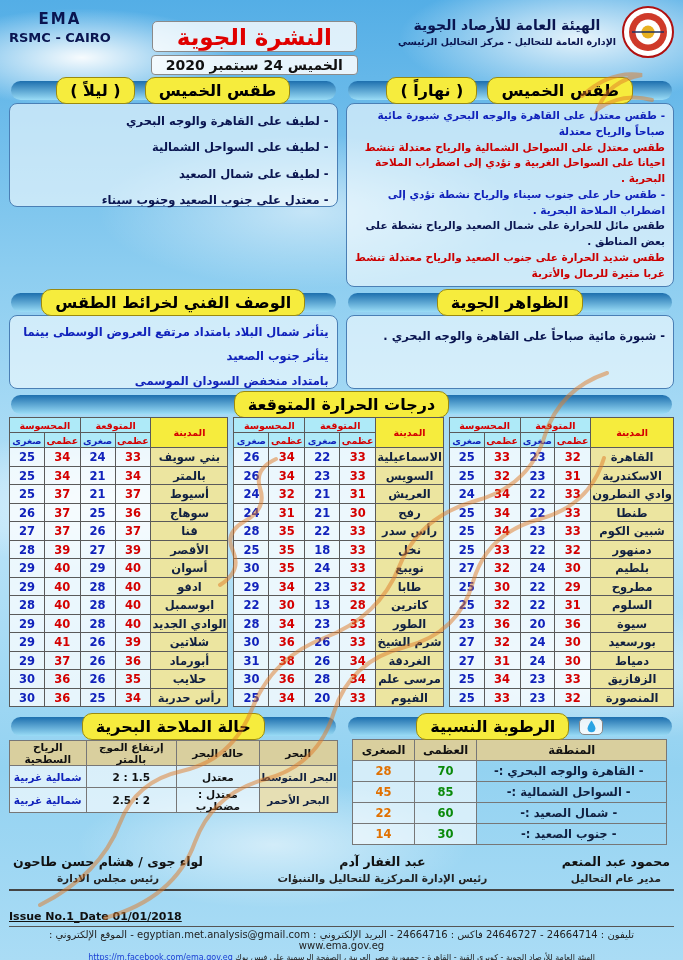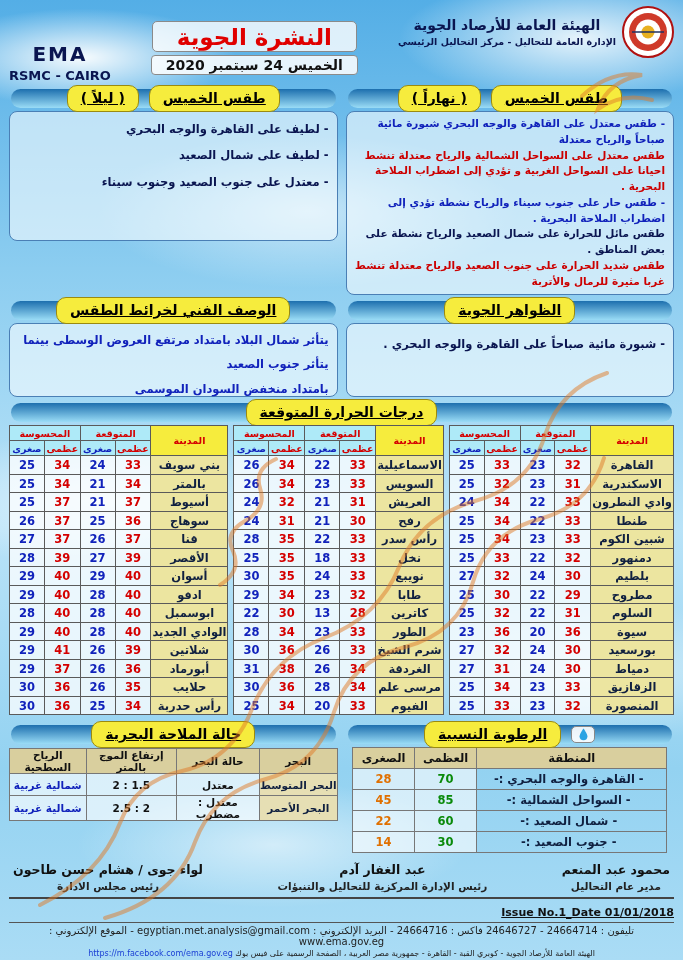--- a/index.html
+++ b/index.html
@@ -22,28 +22,28 @@
   
   .header{ display:flex; justify-content:space-between; align-items:flex-start; }
   .auth-block{ display:flex; align-items:center; gap:6px; text-align:center; }
   .auth-name{ font-size:14px; font-weight:bold; color:#0a1550; }
   .auth-dept{ font-size:9.5px; font-weight:bold; color:#0a1550; margin-top:3px; }
   .title-block{ text-align:center;margin-top:15px; }
   .title-box{ display:inline-block; background:rgba(255,255,255,0.8); border:1px solid #8a8a8a; border-radius:5px; padding:2px 24px 1px; }
   .main-title{ color:#e00000; font-size:23px; font-weight:bold; }
   .date-box{ display:inline-block; background:rgba(255,255,255,0.85); border:1px solid #8a8a8a; border-radius:4px; padding:1px 14px; margin-top:3px; font-size:14px; font-weight:bold; color:#111; direction:rtl; }
   .ema-block{ text-align:center; font-weight:bold; color:#0a1550; padding-top:4px; direction:ltr; }
-  .ema-line1{ font-size:20px; letter-spacing:2px;margin-top:32px; }
+  .ema-line1{ font-size:15px; letter-spacing:2px; }
   .ema-line2{ font-size:13px; margin-top:2px; }
 
   
   .bar{ height:19px; border-radius:10px; background:linear-gradient(180deg,#1d6fae,#9adcf6);
         display:flex; align-items:center; justify-content:center; gap:10px; margin:6px 2px 3px; }
   .pill{ background:#f6ec3d; border:1px solid #9a8a10; border-radius:10px; padding:4px 13px;
-         font-weight:bold; font-size:14px; color:#000; line-height:17px; white-space:nowrap;text-decoration:underline; }
+         font-weight:bold; font-size:16px; color:#000; line-height:17px; white-space:nowrap; }
   .panel{ border:1.5px solid #4a7fb5; border-radius:8px; background:rgba(248,253,255,0.6); padding:4px 8px 5px; }
 
   .row2{ display:flex; gap:8px; align-items:stretch; }
   .col{ flex:1; min-width:0; }
 
   .wx-line{ font-size:10.5px; font-weight:bold; line-height:1.5; }
   .c-blue{ color:#1122bb; } .c-red{ color:#cc0000; } .c-navy{ color:#0a1550; }
   .night-line{ font-size:11.5px; font-weight:bold; color:#0a1550; line-height:2.3; }
   .phen-text{ font-size:11.5px; font-weight:bold; color:#0a1550; line-height:1.9; padding-top:6px; }
   .tech-line{ font-size:11.5px; font-weight:bold; color:#1122bb; line-height:2.1; }
@@ -76,21 +76,21 @@
   .td-state,.td-wave{ background:rgba(255,255,255,0.65); color:#111; }
   .td-wind{ background:rgba(255,255,255,0.65); color:#1122bb; }
 
   .drop-badge{ background:rgba(255,255,255,0.9); border:1px solid #888; border-radius:5px; width:24px; height:17px;
                display:flex; align-items:center; justify-content:center; }
 
   
   .sigs{ display:flex; justify-content:space-between; text-align:center; margin-top:9px; padding:0 4px; }
   .sig-name{ font-weight:bold; font-size:12.5px; color:#111; }
   .sig-title{ font-weight:bold; font-size:10.5px; color:#222; margin-top:3px; }
-  .issue-wrap{ border-top:2px solid #444; margin-top:5px; padding-top:2px; text-align:right; }
+  .issue-wrap{ border-top:2px solid #444; margin-top:5px; padding-top:14px; text-align:left; }
   .issue{ font-weight:bold; font-size:11px; color:#111; text-decoration:underline; direction:ltr; display:inline-block; }
   .footer{ border-top:1px solid #555; margin-top:2px; padding:2px 2px 0; text-align:center; }
   .footer-line1{ font-size:10px; color:#222; }
   .footer-line2{ font-size:8px; margin-top:2px; }
   .fb-url{ color:#1a3fd4; direction:ltr; display:inline-block; }
   .addr{ color:#222; }
 </style>
 </head>
 <body>
 
@@ -148,22 +148,23 @@
           <div class="wx-line c-navy">طقس مائل للحرارة على شمال الصعيد والرياح نشطة على بعض المناطق .</div>
           <div class="wx-line c-red">طقس شديد الحرارة على جنوب الصعيد والرياح معتدلة تنشط غربا مثيرة للرمال والأتربة</div>
         </div>
       </div>
 
       <div class="col">
         <div class="bar">
           <span class="pill">طقس الخميس</span>
           <span class="pill">( ليلاً )</span>
         </div>
-        <div class="panel" style="height:130px;">
+        <div class="panel" style="height:104px;">
           <div class="night-line">- لطيف على القاهرة والوجه البحري</div>
+          <div class="night-line">- لطيف على السواحل الشمالية</div>
           <div class="night-line">- لطيف على شمال الصعيد</div>
           <div class="night-line">- معتدل على جنوب الصعيد وجنوب سيناء</div>
         </div>
       </div>
     </div>
 
     <div class="row2">
       <div class="col">
         <div class="bar">
           <span class="pill">الظواهر الجوية</span>

